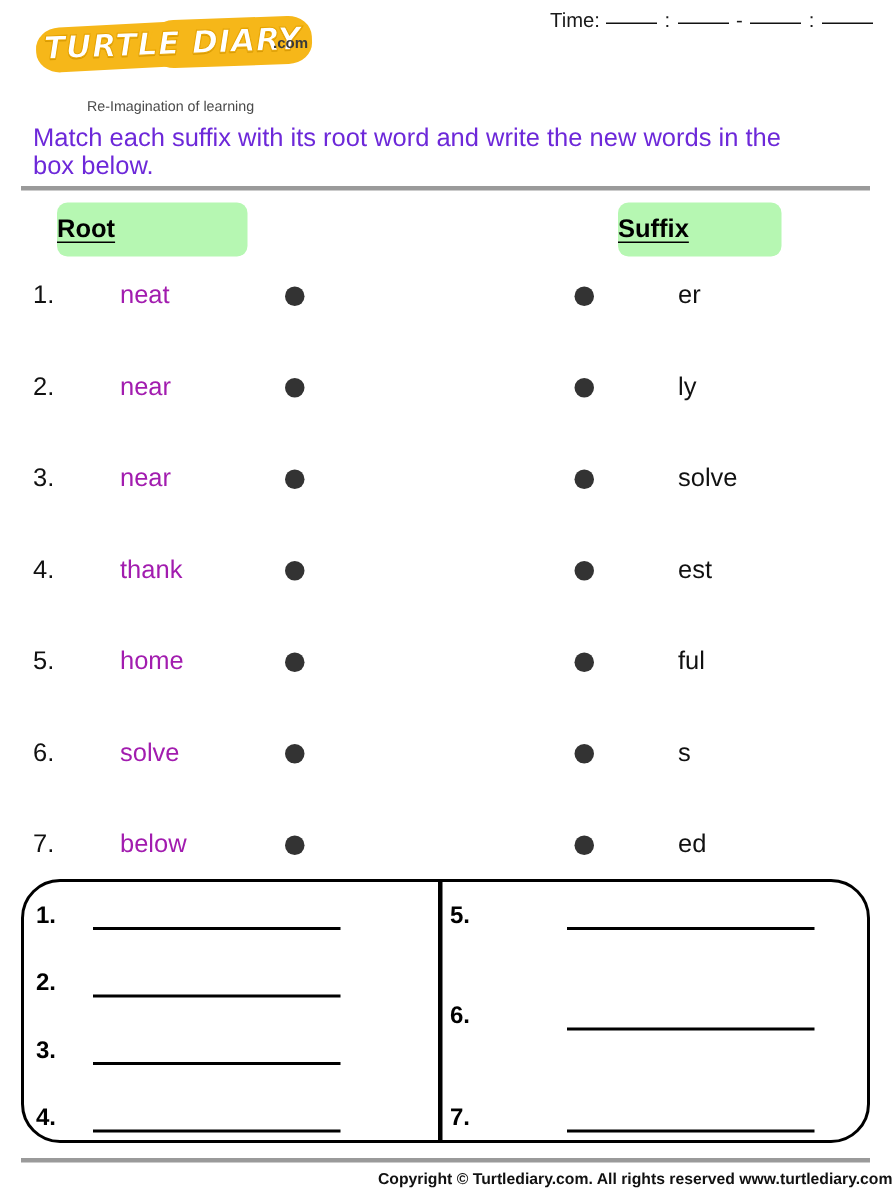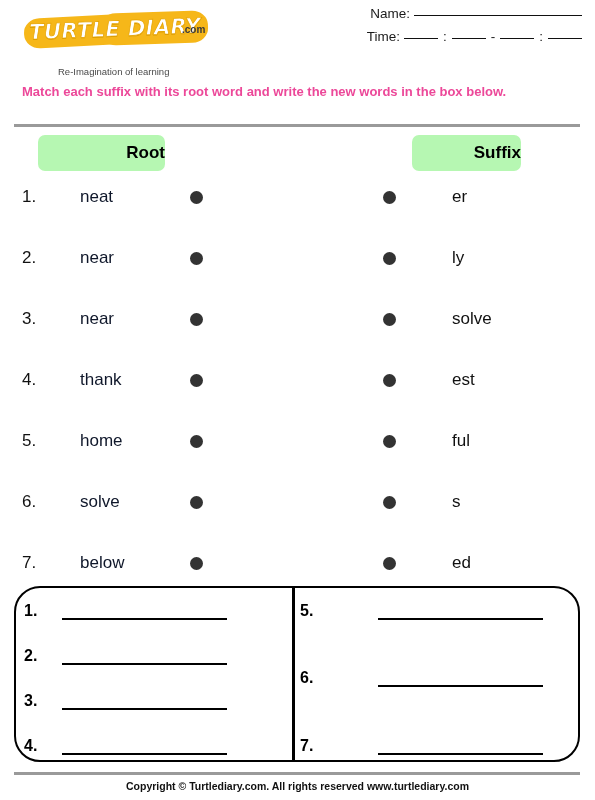--- a/index.html
+++ b/index.html
@@ -107,49 +107,50 @@
     position: relative;
     top: -2px;
   }
   .sep { margin: 0 5px; font-size: 13.5px; }
 
   
   #instruction {
     position: absolute;
     left: 22px; top: 82px;
     width: 520px;
-    font-size: 13px;
-    font-weight: bold;
+    font-size: 17px;
+    font-weight: normal;
     line-height: 19px;
-    color: #ec4899;
+    color: #6d28d9;
   }
   #hrule {
     position: absolute;
     left: 14px; top: 124px;
     width: 566px; height: 3px;
     background: #9a9a9a;
   }
 
   
   .col-head {
     position: absolute;
     top: 135px;
     height: 36px;
     background: #b6f7b2;
     border-radius: 7px;
   }
   #head-root   { left: 38px;  width: 127px; }
   #head-suffix { left: 412px; width: 109px; }
   .col-head-label {
     display: block;
-    text-align: right;
+    text-align: left;
     line-height: 36px;
     font-size: 17px;
     font-weight: bold;
     color: #000;
+    text-decoration: underline;
     text-underline-offset: 3px;
   }
 
   
   #match-area {
     position: absolute;
     left: 0; top: 176px;
     width: 595px; height: 400px;
   }
   .match-row {
@@ -162,21 +163,21 @@
     position: absolute;
     left: 22px;
     font-size: 17px;
     color: #111;
     line-height: 30px;
   }
   .root-word {
     position: absolute;
     left: 80px;
     font-size: 17px;
-    color: #0f172a;
+    color: #a21caf;
     line-height: 30px;
     white-space: nowrap;
   }
   .dot {
     position: absolute;
     top: 9px;
     width: 13px; height: 13px;
     border-radius: 50%;
     background: #333333;
   }
@@ -233,21 +234,21 @@
   #footer-rule {
     position: absolute;
     left: 14px; top: 772px;
     width: 566px; height: 3px;
     background: #9a9a9a;
   }
   #footer-text {
     position: absolute;
     left: 0; top: 780px;
     width: 595px;
-    text-align: center;
+    text-align: right;
     font-size: 10.5px;
     font-weight: bold;
     color: #111;
   }
 </style>
 </head>
 <body>
 
 <div id="header">
 
@@ -256,24 +257,20 @@
       <div class="logo-blob" id="blob-a"></div>
       <div class="logo-blob" id="blob-b"></div>
       <div id="logo-text">TURTLE DIARY</div>
     </div>
     <div id="logo-dotcom">.com</div>
     <div id="logo-tagline">Re-Imagination of learning</div>
   </div>
 
   <div id="fields">
 
-    <div class="field-row">
-      <span class="field-label">Name:</span>
-      <span class="rule-long"></span>
-    </div>
 
 
     <div class="field-row">
       <span class="field-label">Time:</span>
       <span class="rule-short"></span>
       <span class="sep">:</span>
       <span class="rule-short"></span>
       <span class="sep">-</span>
       <span class="rule-short"></span>
       <span class="sep">:</span>

